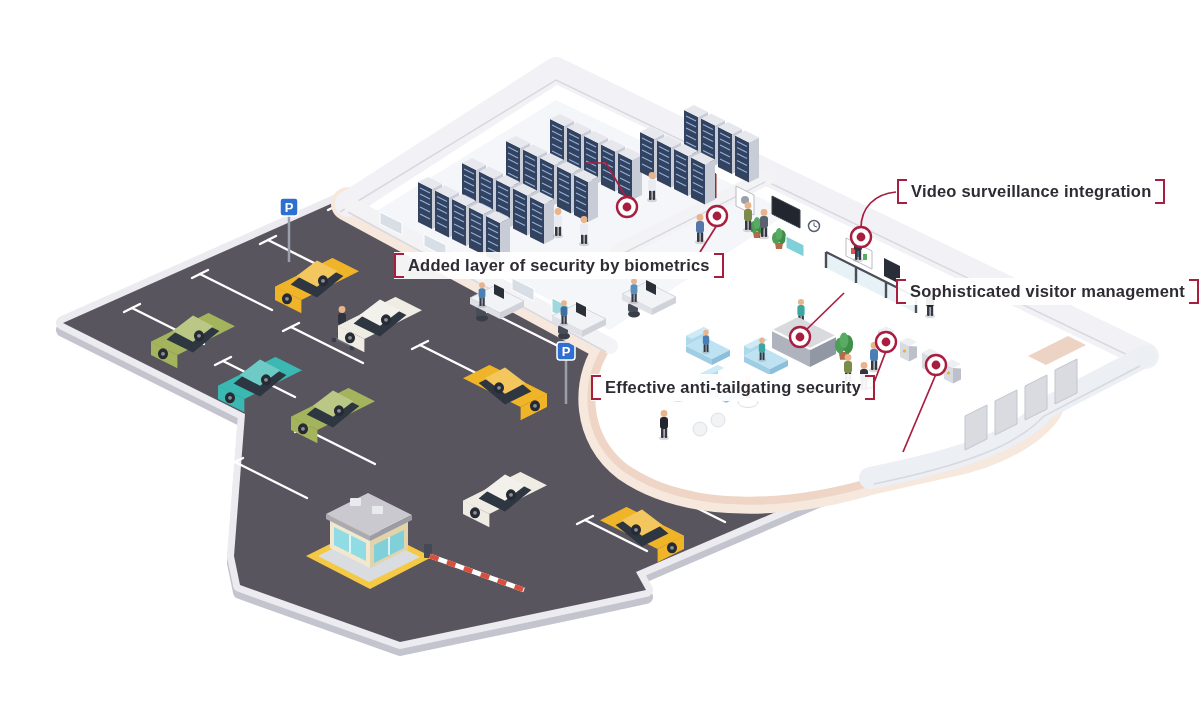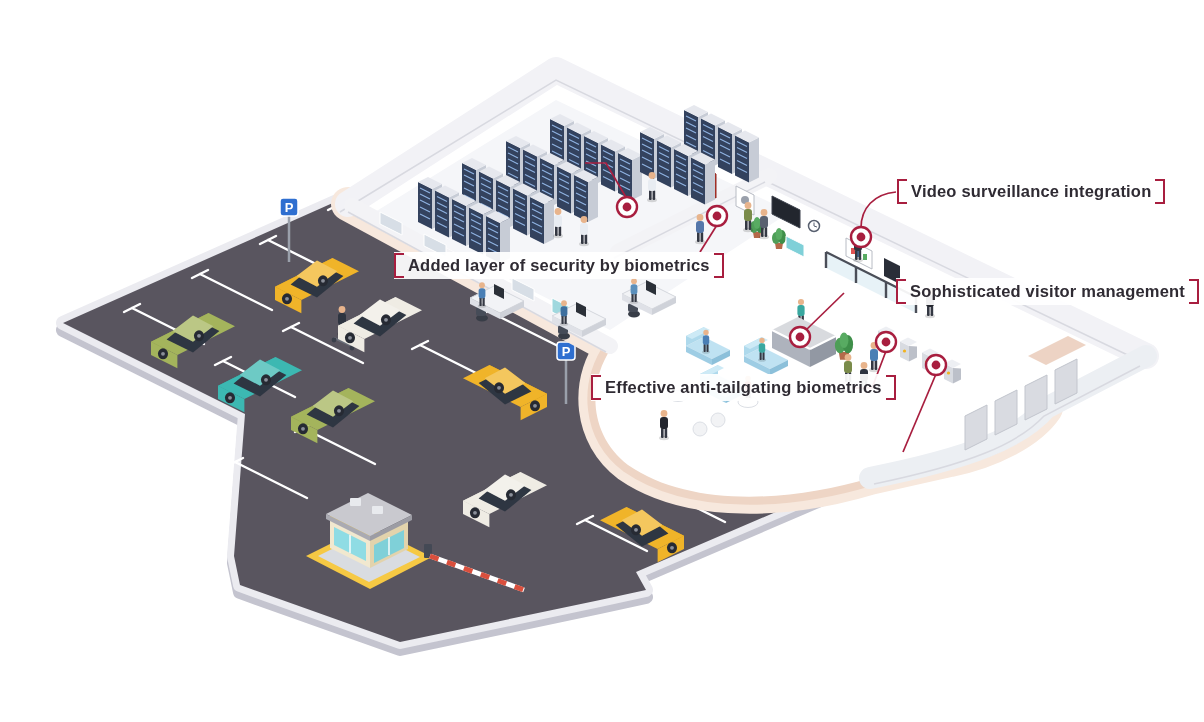--- a/index.html
+++ b/index.html
@@ -340,14 +340,14 @@
     <use href="#tmark" x="861" y="237"></use>
     <use href="#tmark" x="800" y="337"></use>
     <use href="#tmark" x="886" y="342"></use>
     <use href="#tmark" x="936" y="365"></use>
   </g>
 </svg>
 
   <div class="callout" id="c1"><span>Added layer of security by biometrics</span></div>
   <div class="callout" id="c2"><span>Video surveillance integration</span></div>
   <div class="callout" id="c3"><span>Sophisticated visitor management</span></div>
-  <div class="callout" id="c4"><span>Effective anti-tailgating biometrics</span></div>
+  <div class="callout" id="c4"><span>Effective anti-tailgating security</span></div>
 </div>
 
 </body></html>

